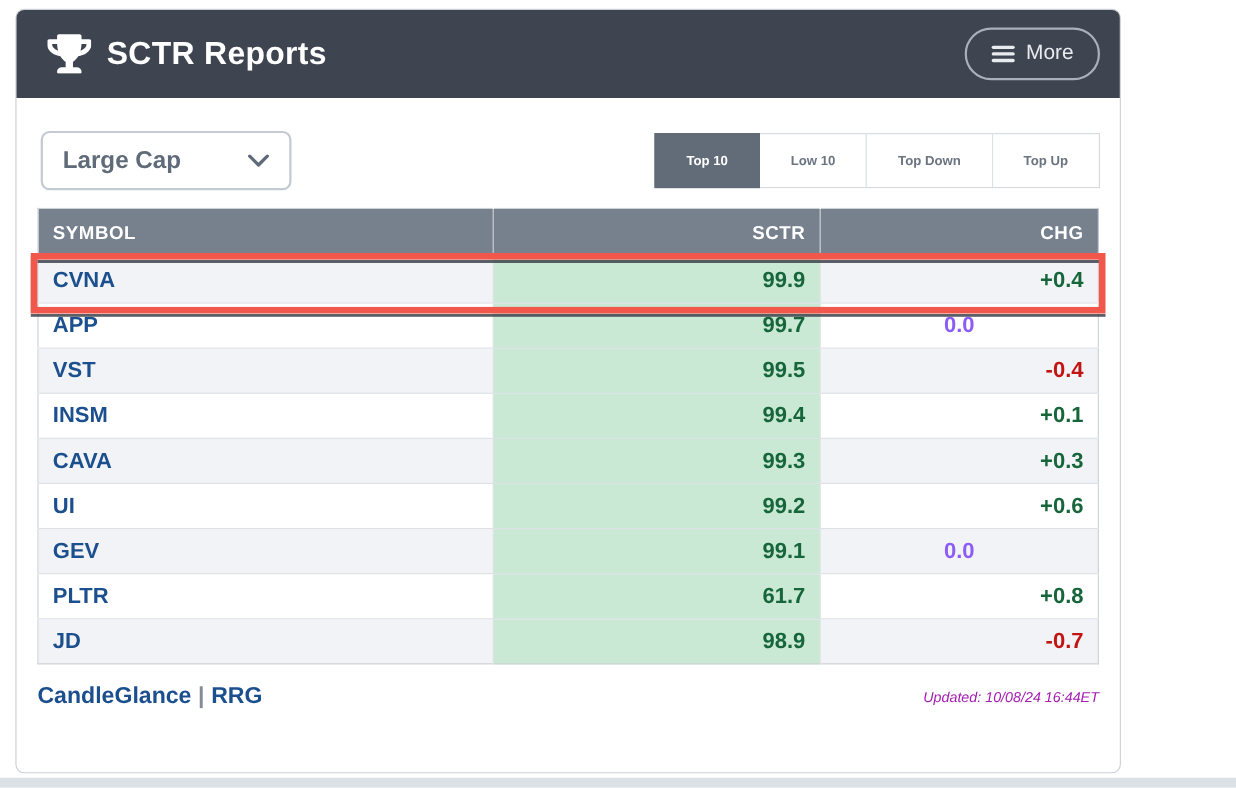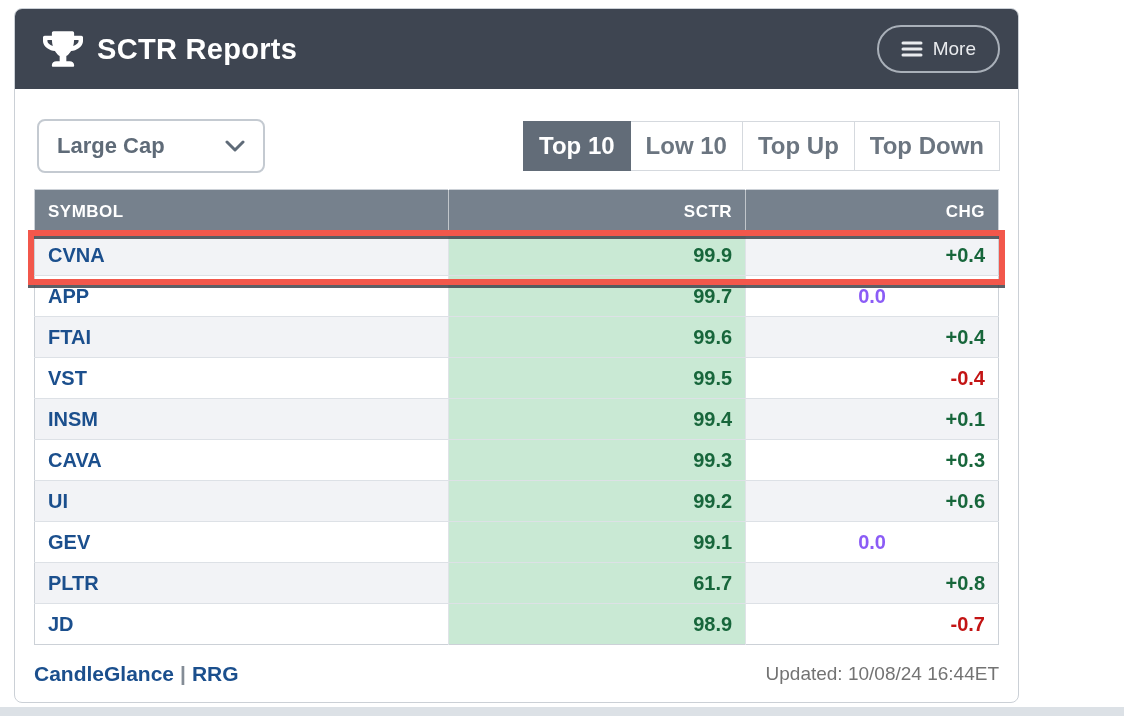--- a/index.html
+++ b/index.html
@@ -44,23 +44,23 @@
   .select-box {
     width: 228px; height: 54px;
     border: 2px solid #c4cad1; border-radius: 8px;
     display: flex; align-items: center; justify-content: space-between;
     padding: 0 18px; cursor: pointer;
     color: #5f6b78; font-size: 22px; font-weight: bold; background: #fff;
   }
   .tabs { display: flex; }
   .tab {
     height: 50px; display: flex; align-items: center;
-    padding: 0 15px; cursor: pointer;
+    padding: 0 28px; cursor: pointer;
     background: #fff; color: #6b7580;
-    font-size: 24px; font-weight: bold;
+    font-size: 12px; font-weight: bold;
     border: 1px solid #d5d9de; border-left: none;
   }
   .tab:first-child { border-left: 1px solid #d5d9de; }
   .tab.selected {
     background: var(--selected-tab-bg, #626c78); color: #fff;
     border-color: var(--selected-tab-bg, #626c78);
   }
   
   .table-wrap { position: relative; margin: 16px 19px 0 19px; }
   table {
@@ -99,21 +99,21 @@
     pointer-events: none; z-index: 4;
   }
   
   .card-footer {
     display: flex; justify-content: space-between; align-items: center;
     padding: 17px 19px 0 19px;
   }
   .footer-links { font-size: 21px; font-weight: bold; color: var(--symbol-blue, #1b4f8d); }
   .footer-links a { color: inherit; text-decoration: none; cursor: pointer; }
   .pipe { color: #848c96; margin: 0 6px; font-weight: bold; }
-  .updated { font-size: 19px; color: #737373; }
+  .updated { font-size: 13px; color: #a21caf; font-style: italic; }
 </style>
 </head>
 <body>
 
 <div class="bottom-strip"></div>
 
 <div class="card">
 
   <div class="card-header">
     <svg class="trophy" viewBox="0 0 576 512">
@@ -133,22 +133,22 @@
   <div class="controls">
     <div class="select-box">
       <span>Large Cap</span>
       <svg width="20" height="13" viewBox="0 0 20 13">
         <polyline points="2,2 10,10 18,2" fill="none" stroke="#5f6b78" stroke-width="3" stroke-linecap="round" stroke-linejoin="round"></polyline>
       </svg>
     </div>
     <div class="tabs" id="tabs">
         <div class="tab selected">Top 10</div>
         <div class="tab">Low 10</div>
+        <div class="tab">Top Down</div>
         <div class="tab">Top Up</div>
-        <div class="tab">Top Down</div>
       </div>
   </div>
 
   <div class="table-wrap">
     <table>
       <colgroup>
           <col style="width:454px">
           <col style="width:326px">
           <col style="width:277px">
         </colgroup>
@@ -164,25 +164,20 @@
             <td class="symbol">CVNA</td>
             <td class="sctr">99.9</td>
             <td class="chg pos">+0.4</td>
           </tr>
           <tr>
             <td class="symbol">APP</td>
             <td class="sctr">99.7</td>
             <td class="chg zero">0.0</td>
           </tr>
           <tr>
-            <td class="symbol">FTAI</td>
-            <td class="sctr">99.6</td>
-            <td class="chg pos">+0.4</td>
-          </tr>
-          <tr>
             <td class="symbol">VST</td>
             <td class="sctr">99.5</td>
             <td class="chg neg">-0.4</td>
           </tr>
           <tr>
             <td class="symbol">INSM</td>
             <td class="sctr">99.4</td>
             <td class="chg pos">+0.1</td>
           </tr>
           <tr>

